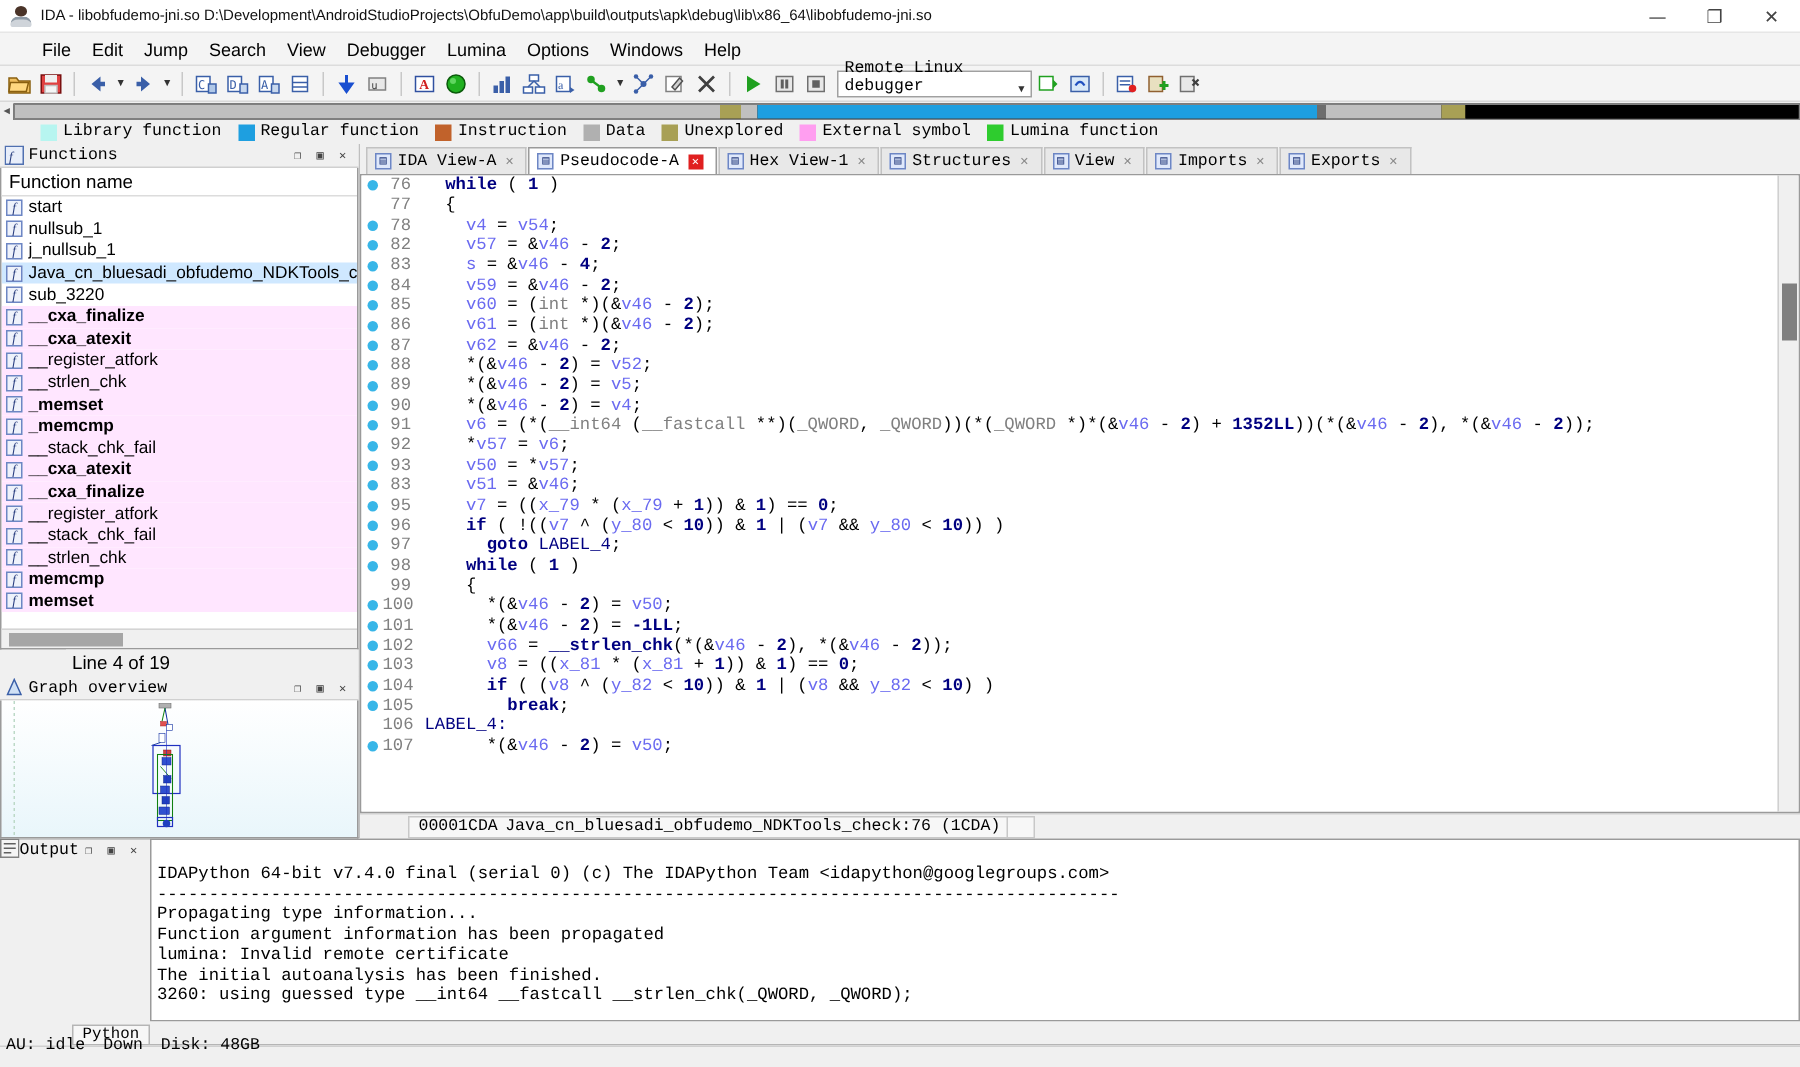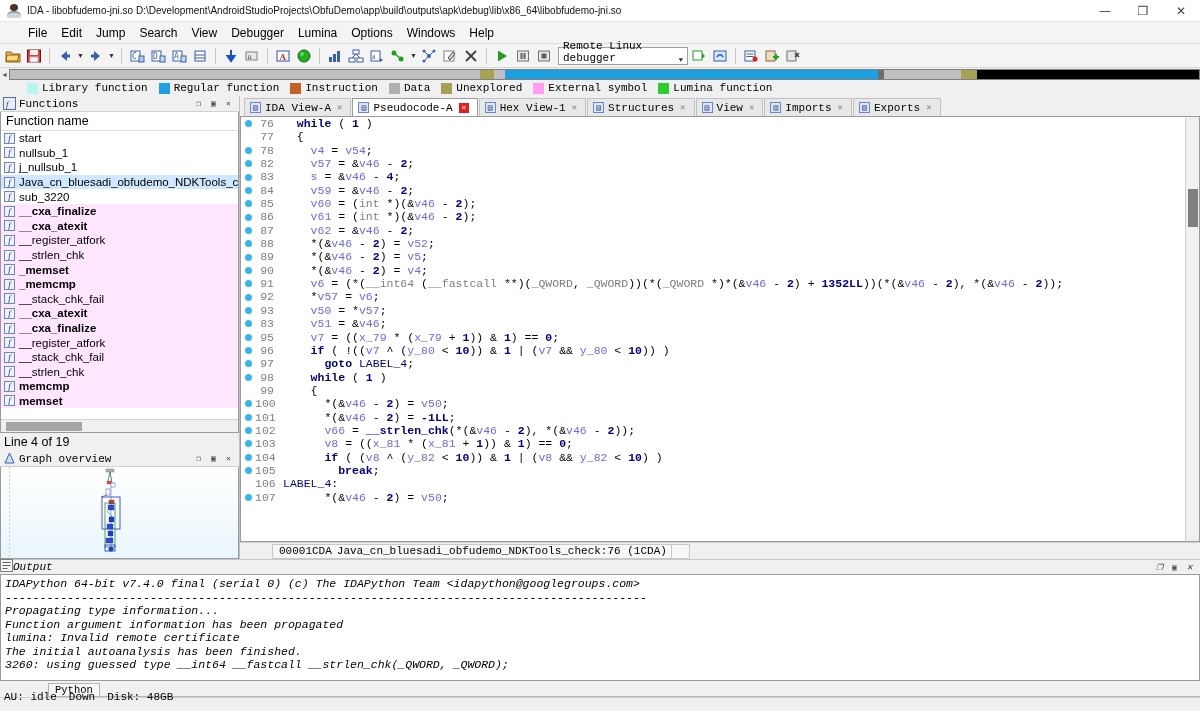--- a/index.html
+++ b/index.html
@@ -124,21 +124,21 @@
     display: flex; align-items: center; justify-content: center; line-height: 9px;
   }
   .fn-row .fname { color: #000; }
   .fn-row .fname.bold { font-weight: bold; }
 
   .fn-hscroll { height: 13px; background: #f0f0f0; border-top: 1px solid #d4d4d4;
                 flex: 0 0 13px; display: flex; align-items: center; padding: 0 2px; }
   .fn-hthumb { width: 76px; height: 9px; background: #a6a6a6; margin-left: 3px; }
 
   .linecount { height: 18px; display: flex; align-items: center; padding-left: 4px;
-               font-size: 12.5px; background: #f0f0f0; flex: 0 0 18px; }
+               font-size: 12.5px; background: #f0f0f0; flex: 0 0 18px; margin-left: 44px; }
 
   .graph-body { height: 92px; flex: 0 0 92px; border: 1px solid #9a9a9a; border-top: none;
                 background: linear-gradient(#ffffff, #e9f6fb); position: relative; overflow: hidden; }
   .graph-dotline { position: absolute; left: 8px; top: 0; width: 1px; height: 100%;
                    background: repeating-linear-gradient(#bcd9c7 0 2px, transparent 2px 4px); }
 
   
   .rightcol { flex: 1; display: flex; flex-direction: column; min-width: 0; min-height: 0; }
 
   .tabbar { height: 20px; display: flex; align-items: flex-end; background: #f0f0f0;
@@ -180,26 +180,26 @@
 
   .code-status { height: 17px; flex: 0 0 17px; background: #f0f0f0; display: flex; align-items: center;
                  border-top: 1px solid #d0d0d0; }
   .cs-inner { margin-left: 32px; border: 1px solid #c8c8c8; background: #f7f7f7; height: 15px;
               display: flex; align-items: center; padding: 0 6px;
               font-family: "Liberation Mono", monospace; font-size: 11px; }
   .cs-addr { color: #000; margin-right: 5px; }
   .cs-ext { width: 12px; height: 15px; border-left: 1px solid #c8c8c8; margin-left: 4px; }
 
   
-  .output-sec { flex: 0 0 122px; display: flex; flex-direction: column; background: #f0f0f0; font-style: italic; }
+  .output-sec { flex: 0 0 122px; display: flex; flex-direction: row; background: #f0f0f0; }
   .out-head { height: 15px; flex: 0 0 15px; display: flex; align-items: center;
               font-family: "Liberation Mono", monospace; font-size: 11px;
               border-top: 1px solid #c8c8c8; }
   .out-body { flex: 1; background: #fff; border: 1px solid #9a9a9a; overflow: hidden;
-              padding: 2px 0 0 4px; }
+              padding: 16px 0 0 4px; }
   .out-line { font-family: "Liberation Mono", monospace; font-size: 11.5px; color: #000;
               height: 13.5px; line-height: 13.5px; white-space: pre; }
 
   .pybar { height: 16px; flex: 0 0 16px; display: flex; align-items: flex-end;
            background: #f0f0f0; padding-left: 4px; margin-left: 44px; }
   .pytab { border: 1px solid #b5b5b5; background: #f7f7f7; height: 14px; padding: 0 6px;
            font-family: "Liberation Mono", monospace; font-size: 10.5px;
            display: flex; align-items: center; }
   .pyfill { flex: 1; height: 14px; border-bottom: 1px solid #b5b5b5; }
 

